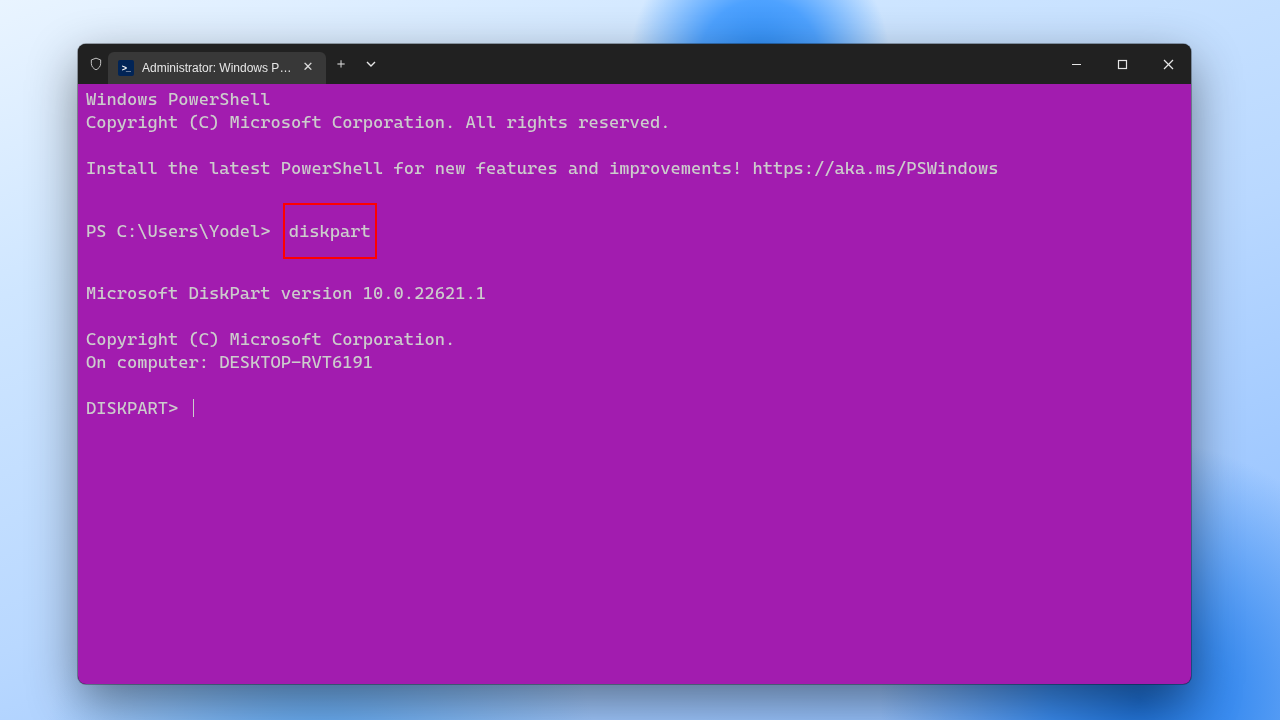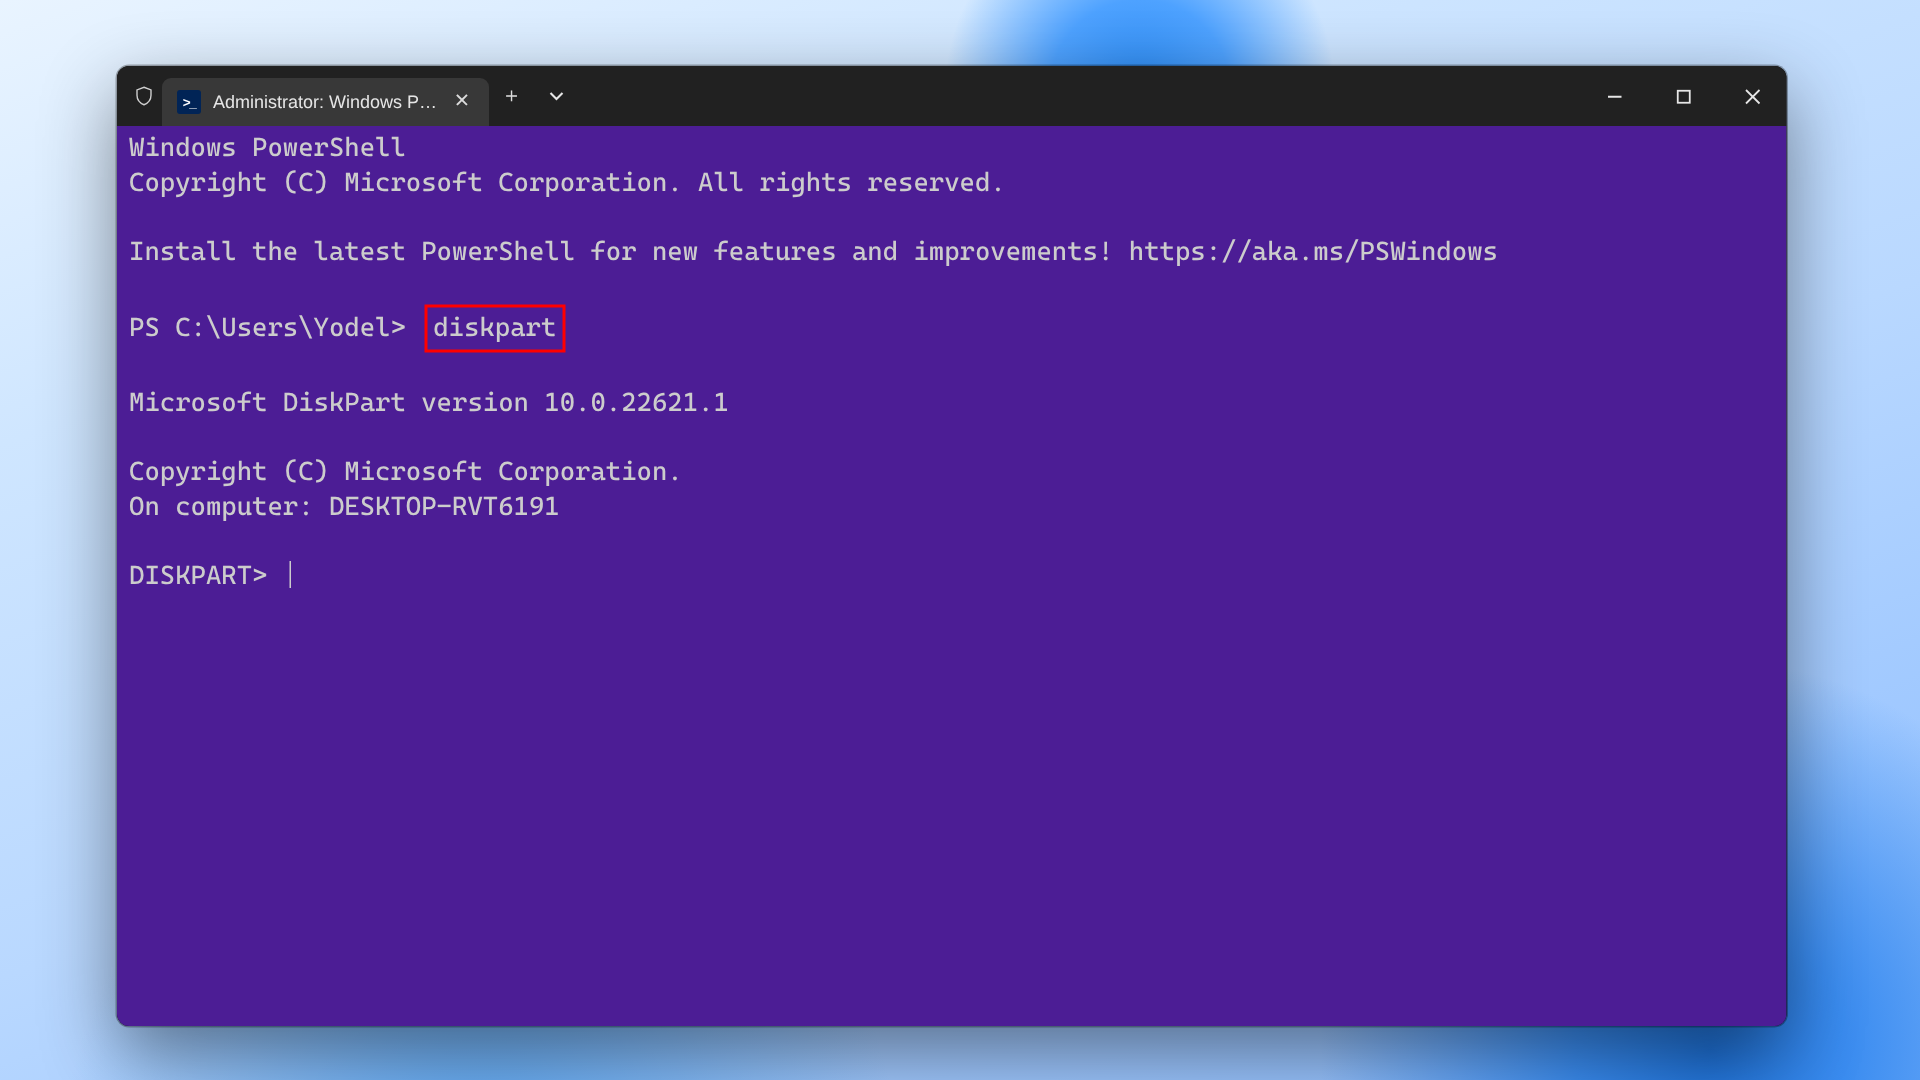--- a/index.html
+++ b/index.html
@@ -114,33 +114,33 @@
     width: 46px;
     display: flex; align-items: center; justify-content: center;
     color: #e6e6e6;
     font-size: 12px;
     cursor: pointer;
   }
   .winbtn svg { width: 11px; height: 11px; stroke: #e6e6e6; stroke-width: 1.2; fill: none; }
 
   .terminal {
     flex: 1;
-    background: #4c1d95;
+    background: #a21caf;
     font-family: "Cascadia Mono", "Consolas", monospace;
     font-size: 17.5px;
     line-height: 23px;
     color: #cccccc;
     padding: 4px 8px 8px 8px;
     white-space: pre;
   }
   .term-line { display: block; }
   .hl-cmd {
     display: inline-block;
     border: 2.5px solid #ff0000;
-    padding: 4px 4px;
+    padding: 16px 4px;
     margin-left: 2px;
     line-height: 20px;
   }
   .cursor {
     display: inline-block;
     width: 1.5px;
     height: 18px;
     background: #cccccc;
     vertical-align: -3px;
     margin-left: 4px;

